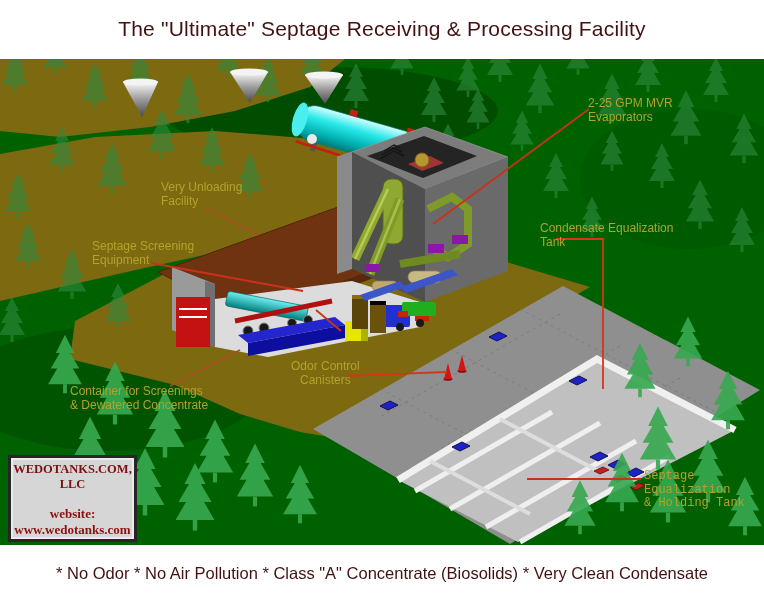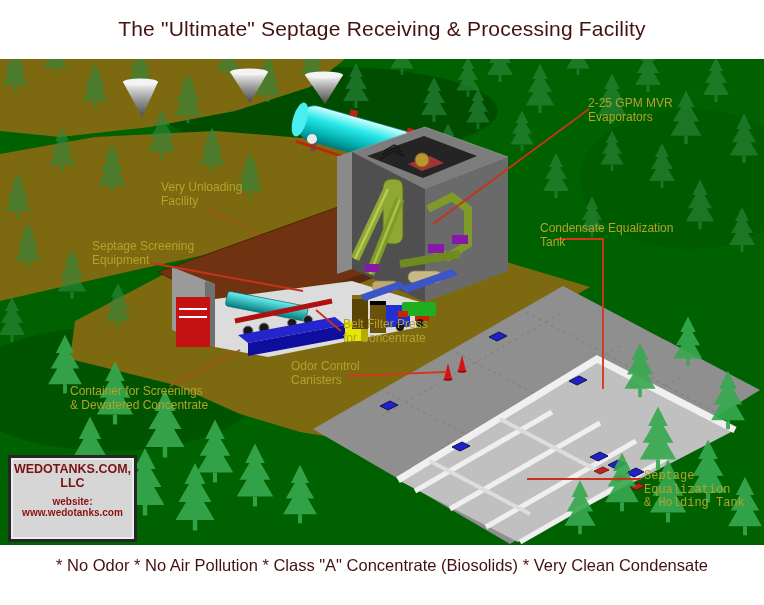--- a/index.html
+++ b/index.html
@@ -7,28 +7,28 @@
         font-family:"Liberation Sans",sans-serif;overflow:hidden;}
   .title-band{position:absolute;top:0;left:0;width:764px;height:57px;
         display:flex;align-items:center;justify-content:center;background:#ffffff;}
   .title{font-size:21px;color:#431111;letter-spacing:.2px;}
   .scene{position:absolute;top:52px;left:0;width:764px;height:488px;margin-top:7px;}
   .scene svg{position:absolute;top:0;left:0;}
   .callout-label{position:absolute;font-size:12px;line-height:1.13;color:#b3a22c;
         white-space:pre-line;pointer-events:none;}
   .footer-band{position:absolute;top:545px;left:0;width:764px;height:60px;
         background:#ffffff;display:flex;justify-content:center;align-items:flex-start;
-        padding-top:11px;box-sizing:border-box;}
+        padding-top:19px;box-sizing:border-box;}
   .footer{font-size:16.5px;color:#431111;}
   .logo-box{position:absolute;left:8px;top:396px;width:129px;height:87px;
         background:#d6d6d6;border:3px solid #262626;box-sizing:border-box;
         box-shadow:inset 0 0 0 2px #ececec;display:flex;flex-direction:column;
-        justify-content:space-between;align-items:center;padding:4px 2px 21px 2px;}
+        justify-content:space-between;align-items:center;padding:4px 2px 1px 2px;font-family:Liberation Serif, serif;}
   .logo-name{font-weight:bold;font-size:12.5px;color:#7a1212;text-align:center;}
-  .logo-site{font-weight:bold;font-size:10px;color:#8b1010;text-align:center;}
+  .logo-site{font-weight:bold;font-size:13px;color:#8b1010;text-align:center;}
 </style>
 </head>
 <body>
 
 <div class="page">
 
   <div class="title-band">
     <span class="title">The "Ultimate" Septage Receiving &amp; Processing Facility</span>
   </div>
 
@@ -291,23 +291,21 @@
     </svg>
 
     <div class="callout-label" style="left:588px;top:38px;">2-25 GPM MVR
 Evaporators</div>
     <div class="callout-label" style="left:161px;top:122px;">Very Unloading
 Facility</div>
     <div class="callout-label" style="left:92px;top:181px;">Septage Screening
 Equipment</div>
     <div class="callout-label" style="left:540px;top:163px;">Condensate Equalization
 Tank</div>
-    <div class="callout-label" style="left:343px;top:259px;">Belt Filter Press
-for Concentrate</div>
-    <div class="callout-label" style="left:291px;top:301px;">Odor Control
+    <div class="callout-label" style="left:291px;top:301px;text-align:center;">Odor Control
 Canisters</div>
     <div class="callout-label" style="left:70px;top:326px;">Container for Screenings
 &amp; Dewatered Concentrate</div>
     <div class="callout-label" style="left:644px;top:411px;font-family:Liberation Mono, monospace;">Septage Equalization
 &amp; Holding Tank</div>
 
     <div class="logo-box">
       <div class="logo-name">WEDOTANKS.COM, LLC</div>
       <div class="logo-site">website: www.wedotanks.com</div>
     </div>

